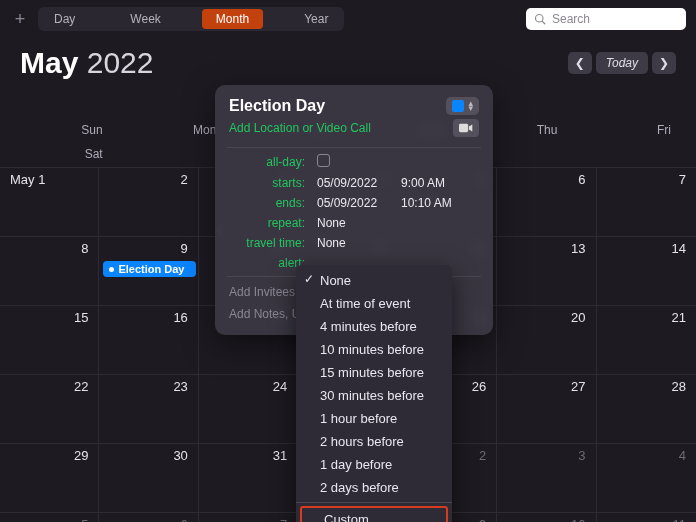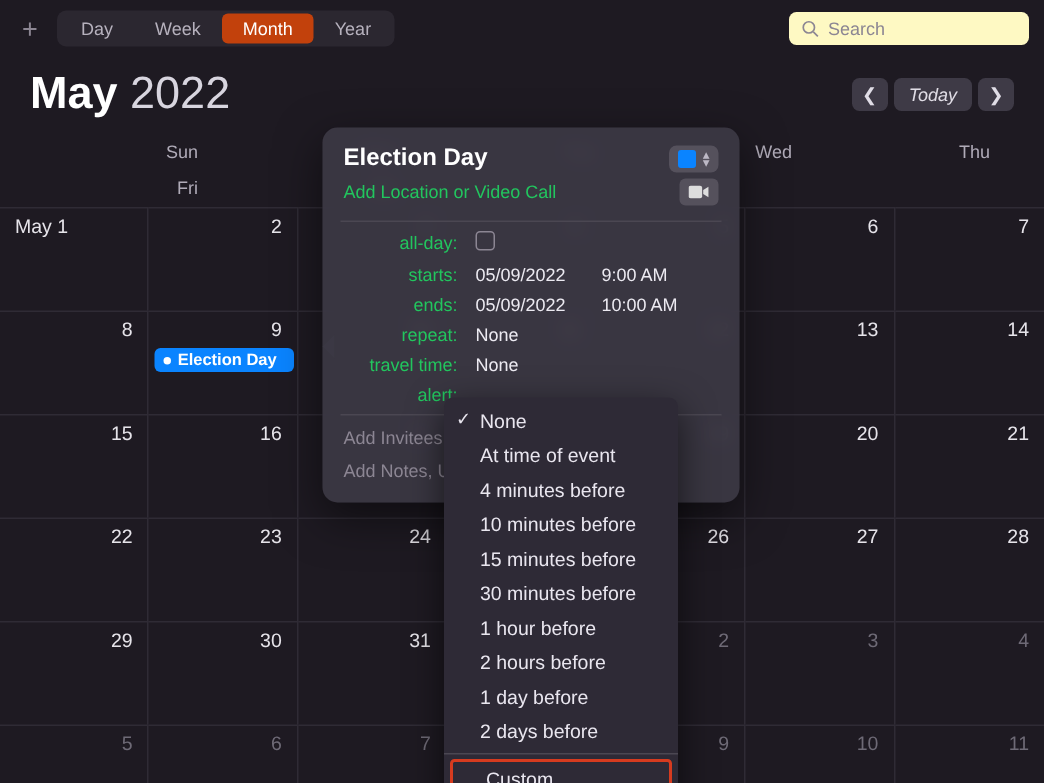--- a/index.html
+++ b/index.html
@@ -22,35 +22,36 @@
     width: 20px; height: 20px;
     color: #8c8693;
     font-size: 18px; font-weight: 300;
     display: flex; align-items: center; justify-content: center;
   }
   .view-seg {
     display: flex;
     background: #2b2730;
     border-radius: 6px;
     padding: 2px;
+    gap: 27px;
   }
   .view-seg span {
     padding: 3px 14px;
     font-size: 12px;
     color: #b6b1bd;
     border-radius: 4px;
     cursor: default;
   }
   .view-seg span.active {
     background: #c2410c;
     color: #fff;
   }
   .search-box {
     margin-left: auto;
-    background: #fef9c3;
+    background: #ffffff;
     border-radius: 5px;
     height: 22px;
     width: 160px;
     display: flex;
     align-items: center;
     padding: 0 8px;
     gap: 6px;
     color: #8c8693;
     font-size: 12px;
   }
@@ -81,22 +82,23 @@
     display: flex; align-items: center; justify-content: center;
     font-size: 12px;
     color: #e0dde6;
   }
   .navbtn { width: 24px; }
   .today-btn { padding: 0 10px; font-style: italic; }
 
   
   .weekdays {
     display: grid;
-    grid-template-columns: repeat(5, 1fr);
-    padding: 0 18px;
+    grid-template-columns: repeat(6, 1fr);
+    padding: 0 7px;
+    margin-top: 29px;
   }
   .weekdays span {
     text-align: right;
     padding: 4px 18px 6px 0;
     font-size: 12px;
     color: #b0abb8;
   }
 
   
   .grid {
@@ -427,21 +429,21 @@
     <span class="lab">all-day:</span>
     <span class="val"><span class="cbx"></span></span>
       <span></span>
 
     <span class="lab">starts:</span>
     <span class="val">05/09/2022</span>
     <span class="val">9:00 AM</span>
 
     <span class="lab">ends:</span>
     <span class="val">05/09/2022</span>
-    <span class="val">10:00 AM</span>
+    <span class="val">10:10 AM</span>
 
     <span class="lab">repeat:</span>
     <span class="val" style="grid-column:2/4">None</span>
 
     <span class="lab">travel time:</span>
     <span class="val" style="grid-column:2/4">None</span>
 
     <span class="lab">alert:</span>
     <span style="grid-column:2/4"></span>
   </div>

